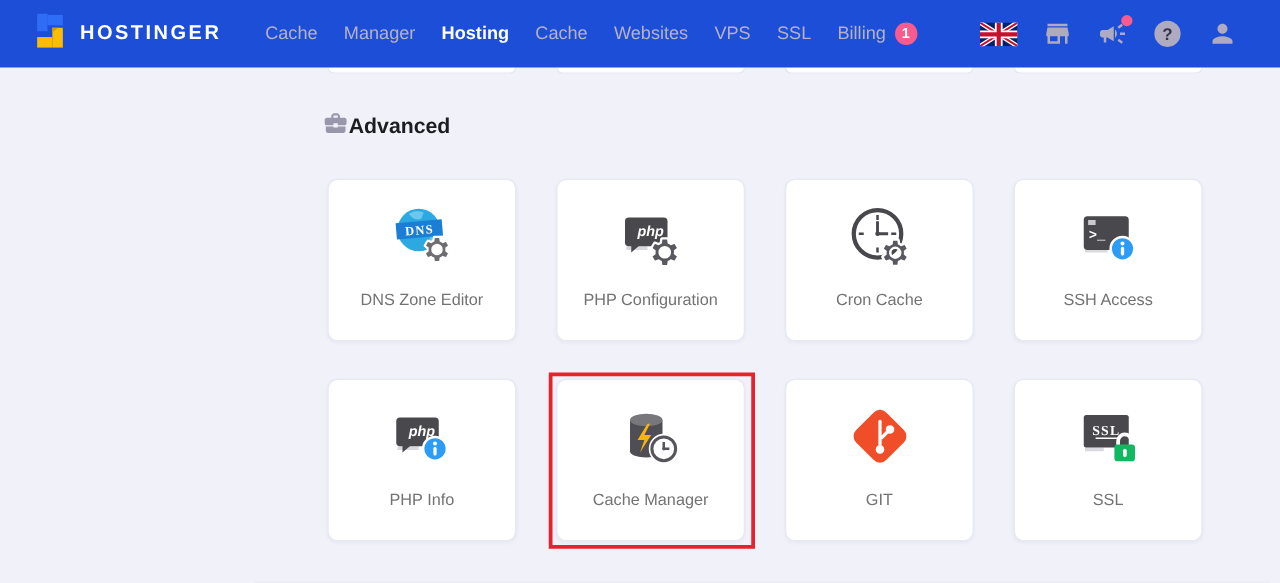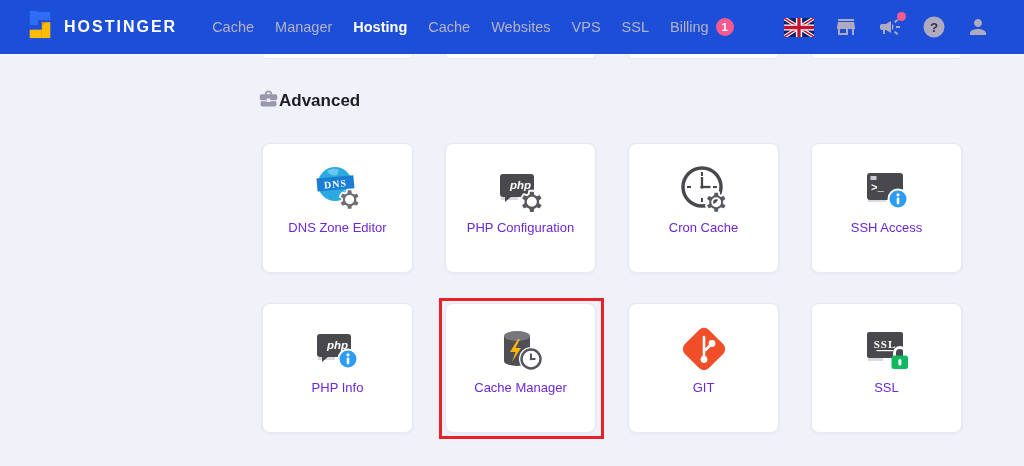--- a/index.html
+++ b/index.html
@@ -31,21 +31,21 @@
   .section-title { font-size:17px; font-weight:700; color:#1d1d21; }
 
   
   .grid { position:absolute; left:262px; top:143px; display:grid;
           grid-template-columns:repeat(4,151px); grid-auto-rows:130px;
           column-gap:32px; row-gap:30px; }
   .card { position:relative; background:#ffffff; border:1px solid #e6e9f4; border-radius:8px;
           box-shadow:0 1px 3px rgba(40,40,80,0.05); display:flex; flex-direction:column;
           align-items:center; cursor:pointer; }
   .iconbox { margin-top:18px; height:58px; display:flex; align-items:center; justify-content:center; }
-  .card-label { font-size:13px; color:#6d28d9; white-space:nowrap; }
+  .card-label { margin-top:12px; font-size:13px; color:#737373; white-space:nowrap; }
   .highlight-box { position:absolute; left:-7px; top:-6px; width:165px; height:141px;
                    border:3px solid #e8212b; pointer-events:none; z-index:4; }
   text { user-select:none; }
 </style>
 </head>
 <body>
 
 <div id="app">
 
   <div class="navbar">

